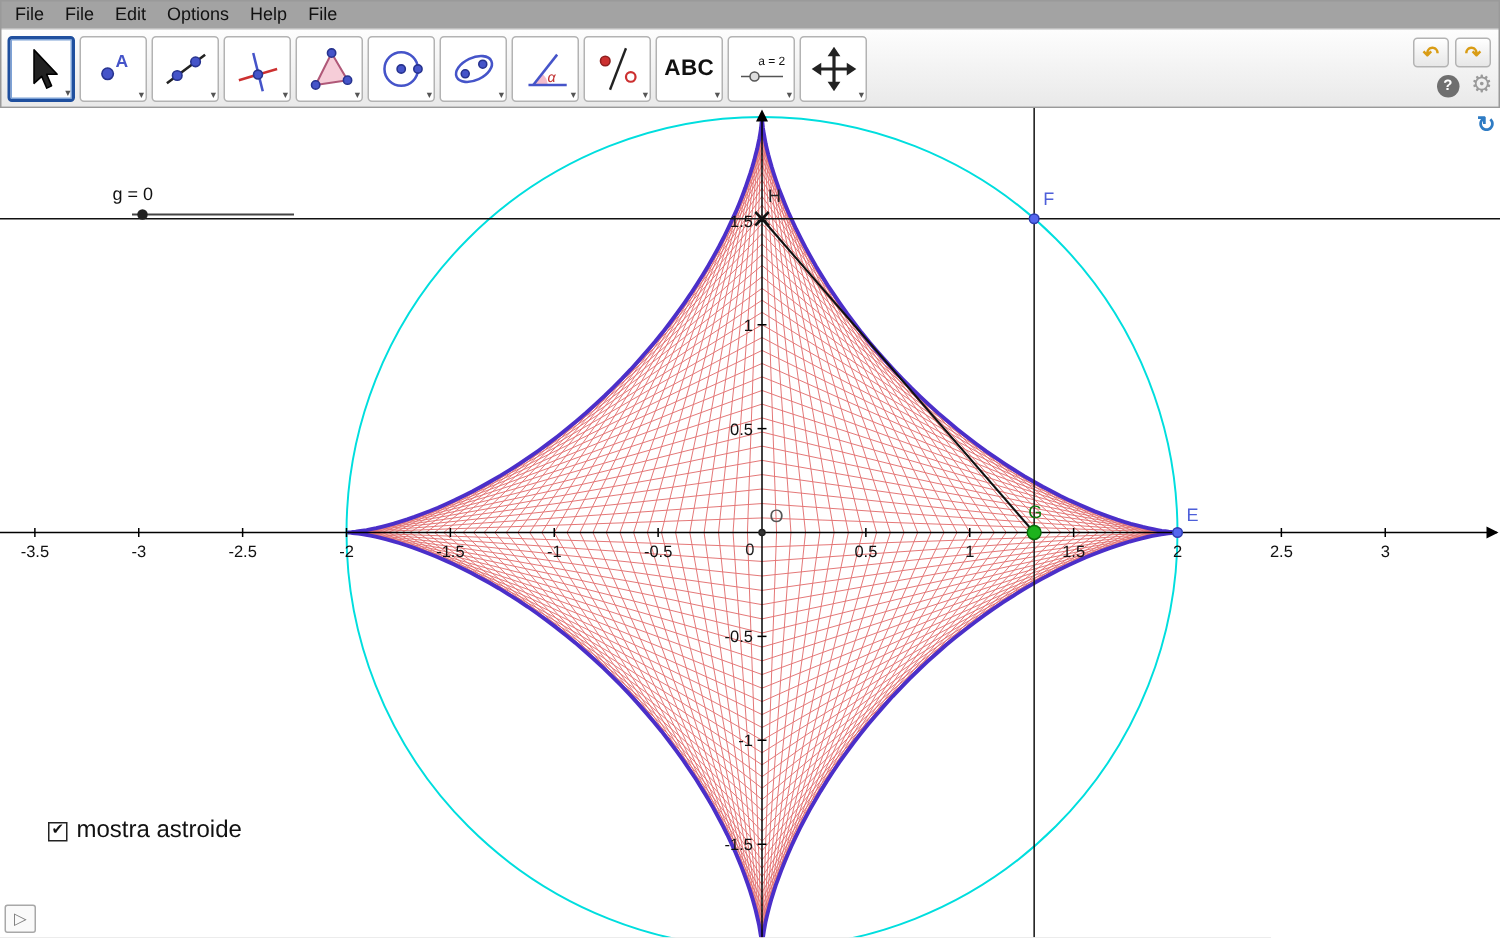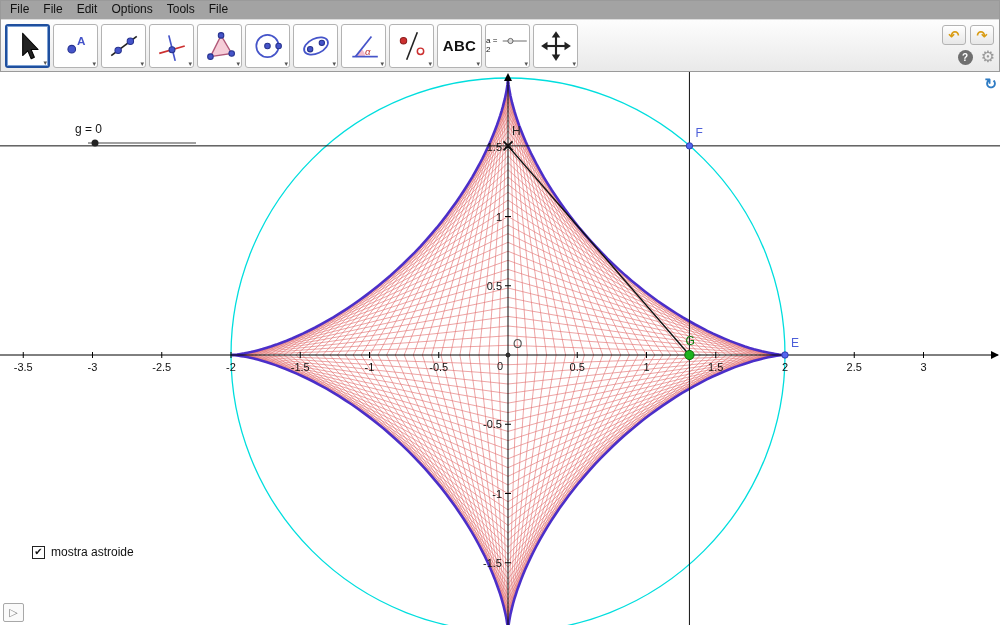--- a/index.html
+++ b/index.html
@@ -6,49 +6,49 @@
 body{width:1000px;height:625px;font-family:"Liberation Sans",sans-serif;background:#fff;overflow:hidden}
 #app{position:relative;width:1000px;height:625px;background:#fff;outline:1px solid #9a9a9a;outline-offset:-1px}
 #menubar{height:20px;display:flex;align-items:flex-start;background:#a3a3a3;border-bottom:1px solid #dcdcdc;padding-left:3px}
 .mitem{font-size:12px;color:#111;padding:2px 7px;cursor:default}
 #toolbar{height:52px;background:linear-gradient(#fdfdfd,#e9e9e9);border-bottom:1px solid #9a9a9a;display:flex;align-items:center;padding-left:5px;gap:3px}
 .tbtn{width:45px;height:44px;background:#fff;border:1px solid #b3b3b3;border-radius:3px;position:relative;display:flex;align-items:center;justify-content:center;cursor:pointer;flex:0 0 auto}
 .tbtn.selected{border:2px solid #1f4f9e;box-shadow:inset 0 0 0 1px #7da2d6}
 .caret{position:absolute;right:1px;bottom:0;font-size:7px;color:#555;line-height:7px}
 .ticon{display:block}
 .abctxt{font-size:15px;font-weight:bold;color:#111;letter-spacing:.3px}
-.slwrap{display:flex;flex-direction:row;align-items:flex-start}
+.slwrap{display:flex;flex-direction:column;align-items:flex-end}
 .sltxt{font-size:8px;color:#111;margin-bottom:1px}
 .undoredo{position:absolute;top:25px;right:6px;display:flex;gap:4px}
 .ubtn{width:24px;height:20px;border:1px solid #b3b3b3;border-radius:3px;background:linear-gradient(#fff,#e7e7e7);display:flex;align-items:center;justify-content:center;cursor:pointer}
 .uglyph{font-size:13px;font-weight:bold;color:#d99c14;line-height:1}
 .helpgear{position:absolute;top:49px;right:5px;display:flex;gap:8px;align-items:center}
 .helpbtn{width:15px;height:15px;border-radius:50%;background:#6f6f6f;color:#fff;font-size:10px;font-weight:bold;display:flex;align-items:center;justify-content:center;cursor:pointer}
 .gearbtn{font-size:16px;color:#9a9a9a;cursor:pointer;line-height:1}
 #canvas{position:relative;width:1000px;height:553px;background:#fff;overflow:hidden}
 #gview{position:absolute;left:0;top:0}
 #gview text{font-family:"Liberation Sans",sans-serif}
 .refresh{position:absolute;top:4px;right:3px;color:#2f7cc4;font-size:15px;font-weight:bold;cursor:pointer;line-height:1}
 .cbrow{position:absolute;left:32px;top:473px;display:flex;align-items:center;gap:6px;cursor:pointer}
 .cbbox{width:13px;height:13px;border:1.5px solid #222;background:#fff;display:flex;align-items:center;justify-content:center}
 .check{font-size:10px;color:#111;line-height:1}
-.cblabel{font-size:12px;color:#111}
+.cblabel{font-size:16px;color:#111}
 .playbtn{position:absolute;left:3px;bottom:3px;width:21px;height:19px;border:1px solid #a8a8a8;border-radius:2px;background:#fafafa;color:#7a7a7a;font-size:11px;display:flex;align-items:center;justify-content:center;cursor:pointer}
 </style>
 </head>
 <body>
 
 <div id="app">
 
   <div id="menubar">
     <span class="mitem">File</span>
     <span class="mitem">File</span>
     <span class="mitem">Edit</span>
     <span class="mitem">Options</span>
-    <span class="mitem">Tools</span>
+    <span class="mitem">Help</span>
     <span class="mitem">File</span>
   </div>
 
   <div id="toolbar">
 
     <div class="tbtn selected">
       <svg class="ticon" width="34" height="34" viewBox="0 0 32 32">
         <path d="M11 4 L11 25 L15.8 20.6 L19 28 L22 26.6 L18.9 19.3 L25.5 19.3 Z" fill="#222" stroke="#000" stroke-width="1" stroke-linejoin="round"></path>
       </svg>
       <span class="caret">▾</span>

